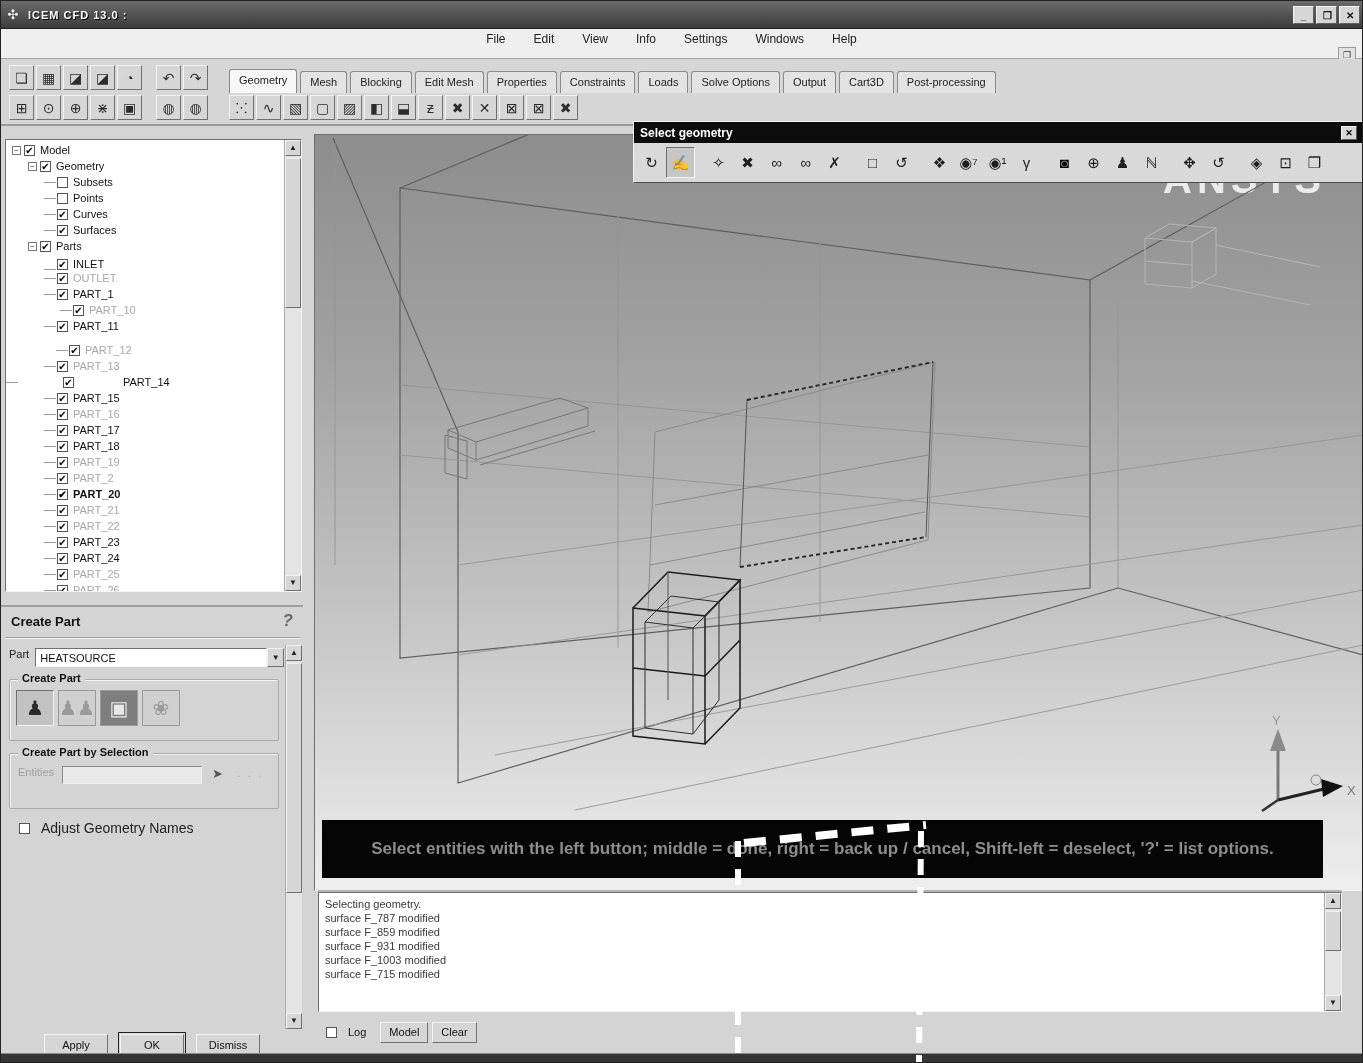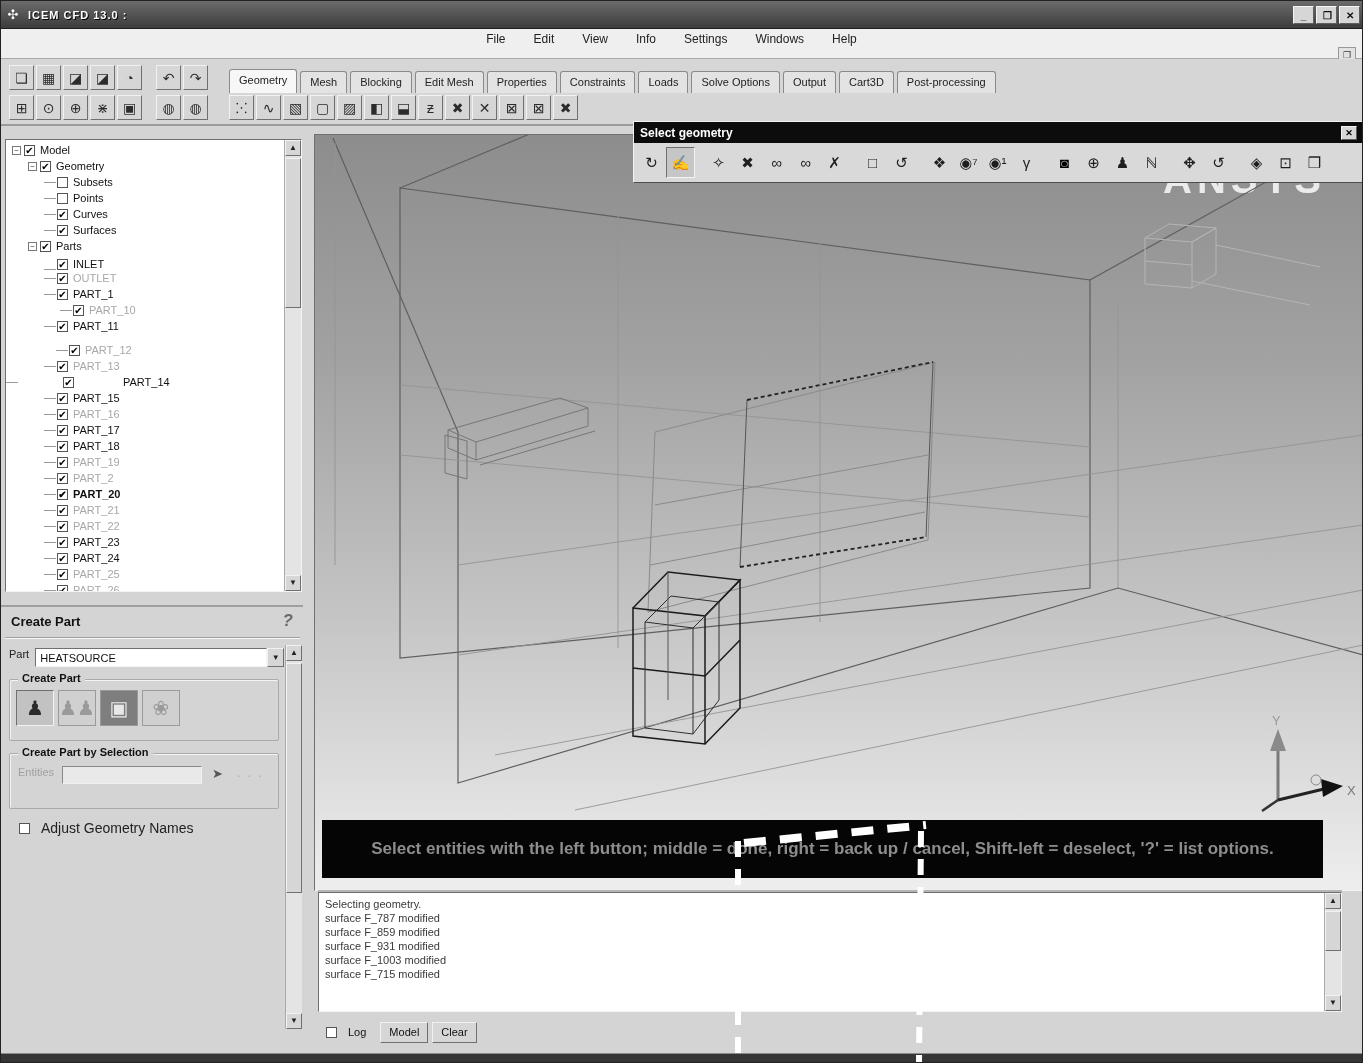--- a/index.html
+++ b/index.html
@@ -369,20 +369,25 @@
       <span class="cb"></span>
       <span id="adjust-label">Adjust Geometry Names</span>
     </div>
 
     <div class="vscroll" style="left:284px;top:519px;height:384px;">
       <span class="sbtn" style="top:0;">▲</span>
       <span class="sthumb" style="top:18px;height:230px;"></span>
       <span class="sbtn" style="bottom:0;">▼</span>
     </div>
 
+    <div id="panel-btns">
+      <button class="pbtn">Apply</button>
+      <button class="pbtn focused">OK</button>
+      <button class="pbtn">Dismiss</button>
+    </div>
   </div>
 
   <div id="viewport">
     <div id="watermark">ANSYS</div>
     <svg id="wiresvg" width="1048" height="755" viewBox="0 0 1048 755">
 
       <g stroke="#5f5f5f" stroke-width="1.2" fill="none">
         <path d="M18,3 L143,297 L143,648 L803,453 L1048,520"></path>
         <path d="M85,53 L775,145 L775,453 L85,523 Z"></path>
         <path d="M85,53 L445,-97"></path>

